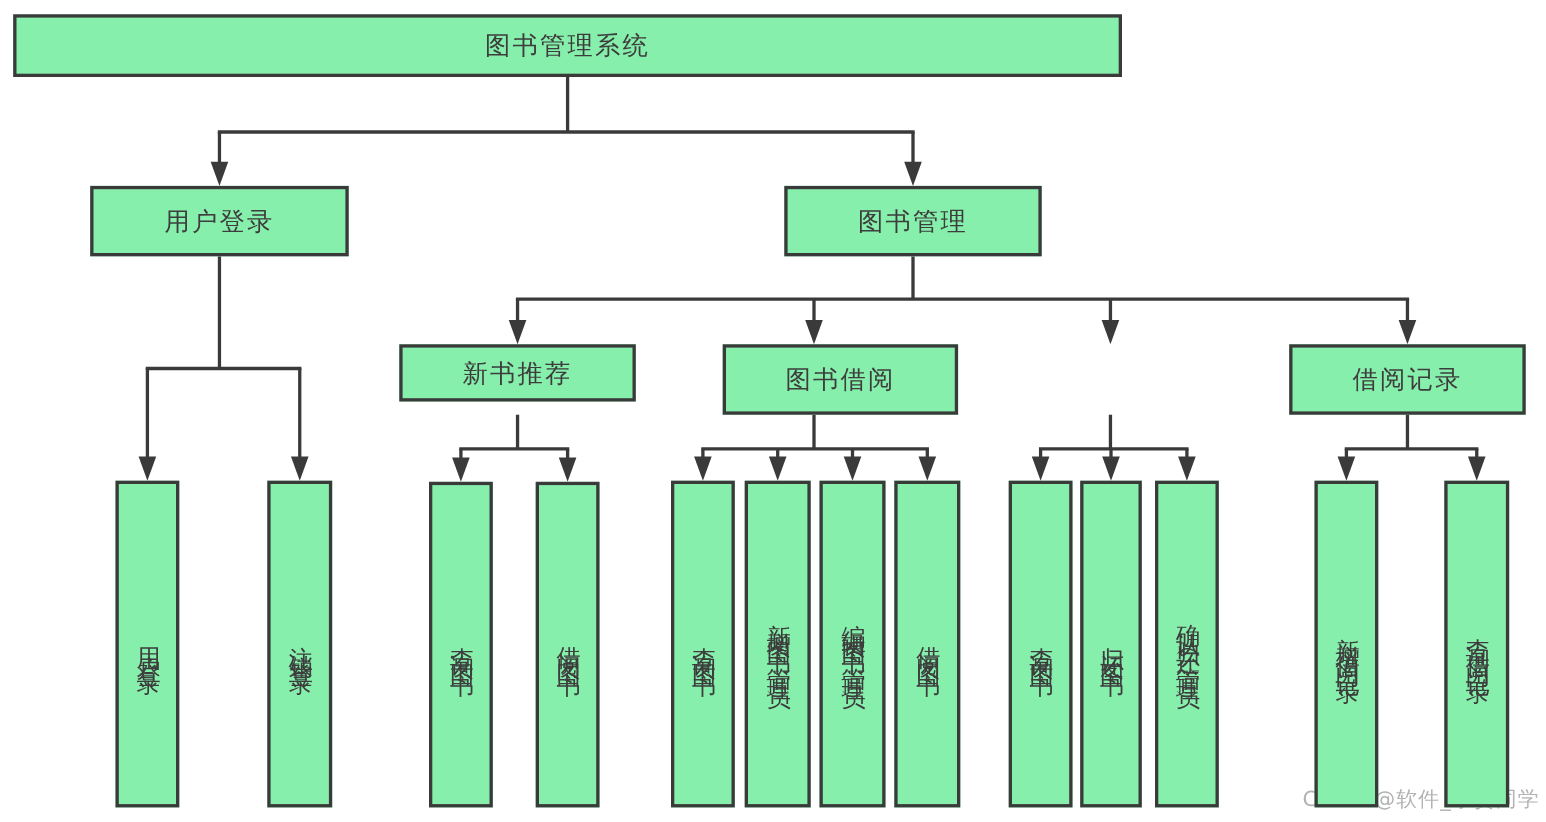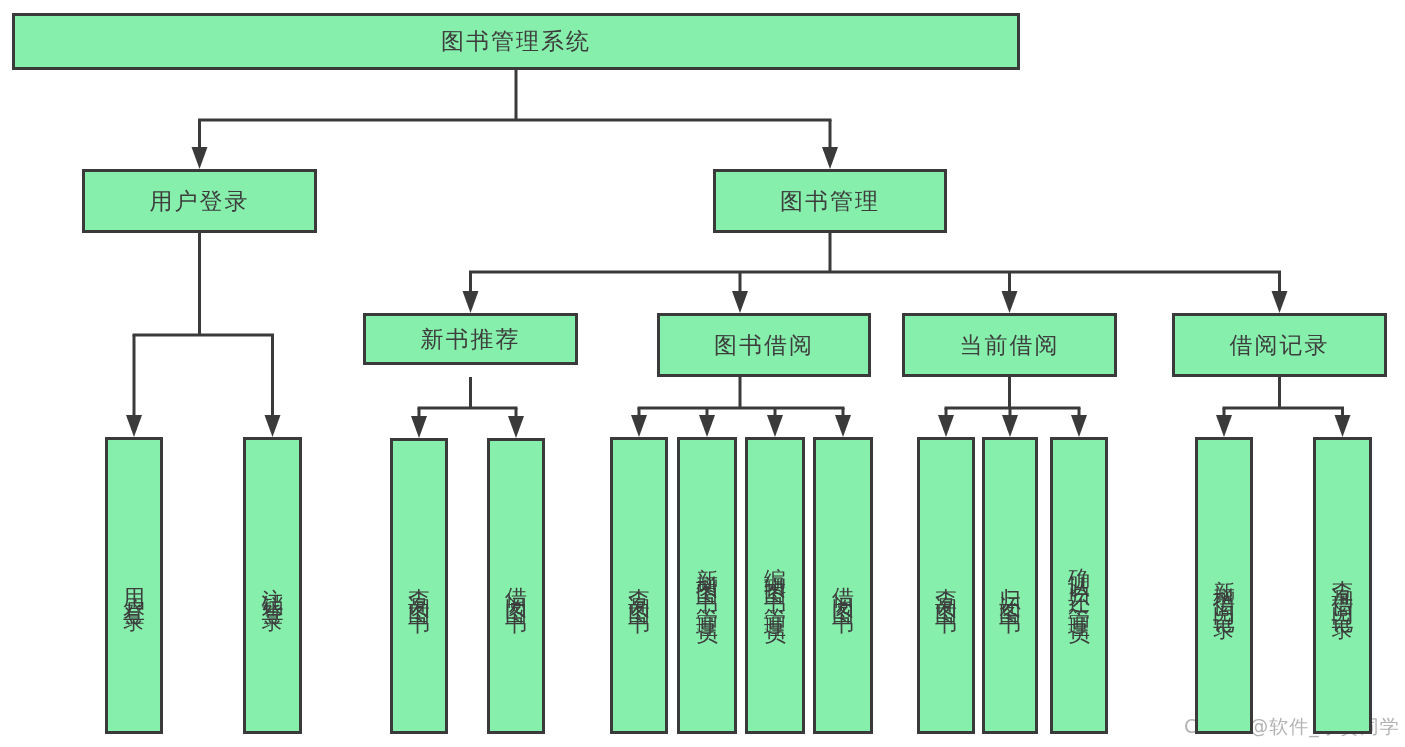--- a/index.html
+++ b/index.html
@@ -124,23 +124,20 @@
     </div>
     <div class="node" style="left: 713px; top: 169px; width: 234px; height: 64px;">
       <span class="label">图书管理</span>
     </div>
     <div class="node" style="left: 363px; top: 313px; width: 215px; height: 52px;">
       <span class="label">新书推荐</span>
     </div>
     <div class="node" style="left: 633px; top: 313px; width: 214px; height: 64px; margin-left: 24px;">
       <span class="label">图书借阅</span>
     </div>
-    <div class="node" style="left: 902px; top: 313px; width: 215px; height: 64px;">
-      <span class="label">当前借阅</span>
-    </div>
     <div class="node" style="left: 1172px; top: 313px; width: 215px; height: 64px;">
       <span class="label">借阅记录</span>
     </div>
     <div class="node vertical" style="left: 105px; top: 437px; width: 58px; height: 297px;">
       <span class="label">用户登录</span>
     </div>
     <div class="node vertical" style="left: 243px; top: 437px; width: 59px; height: 297px;">
       <span class="label">注销登录</span>
     </div>
     <div class="node vertical" style="left: 390px; top: 438px; width: 58px; height: 296px;">

